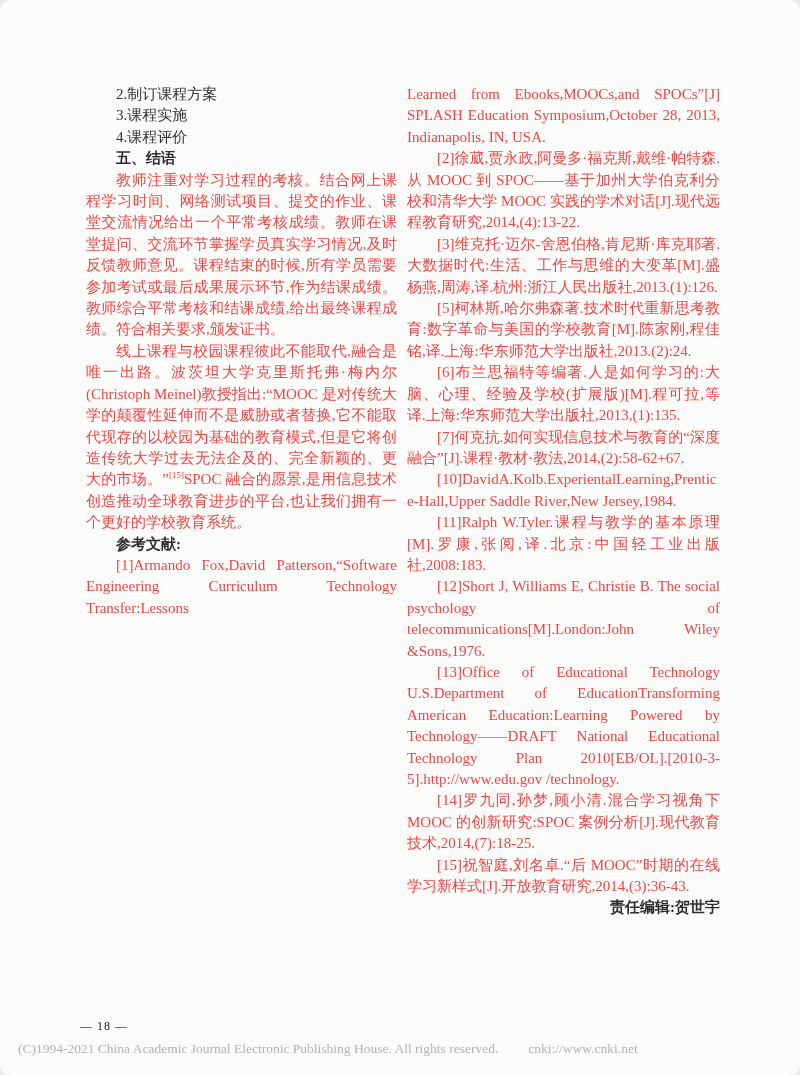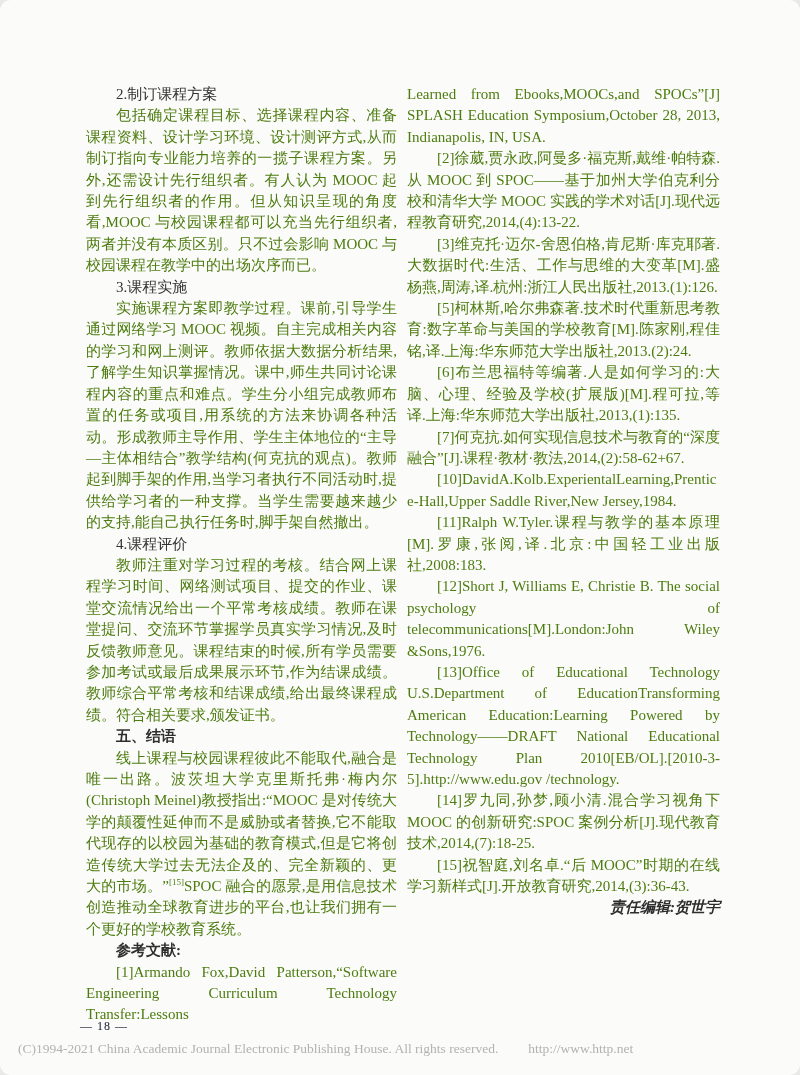--- a/index.html
+++ b/index.html
@@ -18,35 +18,34 @@
   .col {
     position: absolute;
     top: 84px;
   }
   .col-left  { left: 86px;  width: 311px; }
   .col-right { left: 407px; width: 313px; }
   p.blk {
     margin: 0;
     font-size: 15px;
     line-height: 21.4px;
-    color: #4d7c0f;
+    color: #ef4444;
     text-align: justify;
     text-justify: inter-ideograph;
     text-indent: 2em;
     overflow-wrap: break-word;
   }
   p.blk.no-indent { text-indent: 0; }
   p.blk.subhead { color: #333; }
   p.blk.headbold { font-weight: 700; color: #2e2e2e; }
   p.blk.editor {
     font-weight: 700;
     text-align: right;
     text-indent: 0;
     color: #2e2e2e;
-    font-style: italic;
   }
   p.blk sup {
     font-size: 9px;
     line-height: 0;
   }
   .page-number {
     position: absolute;
     left: 80px; top: 1019px;
     font-size: 12px;
     color: #0f172a;
@@ -61,26 +60,24 @@
     white-space: nowrap;
   }
   .copyright .cnki-url { margin-left: 30px; }
 </style>
 </head>
 <body>
 
 <div class="page">
   <div class="col col-left">
       <p class="blk subhead"><span>2.制订课程方案</span></p>
-      <p class="blk body"><span>包括确定课程目标、选择课程内容、准备课程资料、设计学习环境、设计测评方式,从而制订指向专业能力培养的一揽子课程方案。另外,还需设计先行组织者。有人认为 MOOC 起到先行组织者的作用。但从知识呈现的角度看,MOOC 与校园课程都可以充当先行组织者,两者并没有本质区别。只不过会影响 MOOC 与校园课程在教学中的出场次序而已。</span></p>
       <p class="blk subhead"><span>3.课程实施</span></p>
-      <p class="blk body"><span>实施课程方案即教学过程。课前,引导学生通过网络学习 MOOC 视频。自主完成相关内容的学习和网上测评。教师依据大数据分析结果,了解学生知识掌握情况。课中,师生共同讨论课程内容的重点和难点。学生分小组完成教师布置的任务或项目,用系统的方法来协调各种活动。形成教师主导作用、学生主体地位的“主导—主体相结合”教学结构(何克抗的观点)。教师起到脚手架的作用,当学习者执行不同活动时,提供给学习者的一种支撑。当学生需要越来越少的支持,能自己执行任务时,脚手架自然撤出。</span></p>
       <p class="blk subhead"><span>4.课程评价</span></p>
+      <p class="blk headbold"><span>五、结语</span></p>
       <p class="blk body"><span>教师注重对学习过程的考核。结合网上课程学习时间、网络测试项目、提交的作业、课堂交流情况给出一个平常考核成绩。教师在课堂提问、交流环节掌握学员真实学习情况,及时反馈教师意见。课程结束的时候,所有学员需要参加考试或最后成果展示环节,作为结课成绩。教师综合平常考核和结课成绩,给出最终课程成绩。符合相关要求,颁发证书。</span></p>
-      <p class="blk headbold"><span>五、结语</span></p>
       <p class="blk body"><span>线上课程与校园课程彼此不能取代,融合是唯一出路。波茨坦大学克里斯托弗·梅内尔(Christoph Meinel)教授指出:“MOOC 是对传统大学的颠覆性延伸而不是威胁或者替换,它不能取代现存的以校园为基础的教育模式,但是它将创造传统大学过去无法企及的、完全新颖的、更大的市场。”</span><sup>[15]</sup><span>SPOC 融合的愿景,是用信息技术创造推动全球教育进步的平台,也让我们拥有一个更好的学校教育系统。</span></p>
       <p class="blk headbold"><span>参考文献:</span></p>
       <p class="blk ref"><span>[1]Armando Fox,David Patterson,“Software Engineering Curriculum Technology Transfer:Lessons</span></p>
     </div>
   <div class="col col-right">
       <p class="blk ref no-indent"><span>Learned from Ebooks,MOOCs,and SPOCs”[J] SPLASH Education Symposium,October 28, 2013, Indianapolis, IN, USA.</span></p>
       <p class="blk ref"><span>[2]徐葳,贾永政,阿曼多·福克斯,戴维·帕特森.从 MOOC 到 SPOC——基于加州大学伯克利分校和清华大学 MOOC 实践的学术对话[J].现代远程教育研究,2014,(4):13-22.</span></p>
       <p class="blk ref"><span>[3]维克托·迈尔-舍恩伯格,肯尼斯·库克耶著.大数据时代:生活、工作与思维的大变革[M].盛杨燕,周涛,译.杭州:浙江人民出版社,2013.(1):126.</span></p>
       <p class="blk ref"><span>[5]柯林斯,哈尔弗森著.技术时代重新思考教育:数字革命与美国的学校教育[M].陈家刚,程佳铭,译.上海:华东师范大学出版社,2013.(2):24.</span></p>
       <p class="blk ref"><span>[6]布兰思福特等编著.人是如何学习的:大脑、心理、经验及学校(扩展版)[M].程可拉,等译.上海:华东师范大学出版社,2013,(1):135.</span></p>
@@ -88,15 +85,15 @@
       <p class="blk ref"><span>[10]DavidA.Kolb.ExperientalLearning,Prentice-Hall,Upper Saddle River,New Jersey,1984.</span></p>
       <p class="blk ref"><span>[11]Ralph W.Tyler.课程与教学的基本原理[M].罗康,张阅,译.北京:中国轻工业出版社,2008:183.</span></p>
       <p class="blk ref"><span>[12]Short J, Williams E, Christie B. The social psychology of telecommunications[M].London:John Wiley &amp;Sons,1976.</span></p>
       <p class="blk ref"><span>[13]Office of Educational Technology U.S.Department of EducationTransforming American Education:Learning Powered by Technology——DRAFT National Educational Technology Plan 2010[EB/OL].[2010-3-5].http://www.edu.gov /technology.</span></p>
       <p class="blk ref"><span>[14]罗九同,孙梦,顾小清.混合学习视角下 MOOC 的创新研究:SPOC 案例分析[J].现代教育技术,2014,(7):18-25.</span></p>
       <p class="blk ref"><span>[15]祝智庭,刘名卓.“后 MOOC”时期的在线学习新样式[J].开放教育研究,2014,(3):36-43.</span></p>
       <p class="blk editor no-indent"><span>责任编辑:贺世宇</span></p>
     </div>
   <div class="page-number">— 18 —</div>
   <div class="copyright">
-    <span>(C)1994-2021 China Academic Journal Electronic Publishing House. All rights reserved.</span><span class="cnki-url">http://www.http.net</span>
+    <span>(C)1994-2021 China Academic Journal Electronic Publishing House. All rights reserved.</span><span class="cnki-url">cnki://www.cnki.net</span>
   </div>
 </div>
 
 </body></html>

